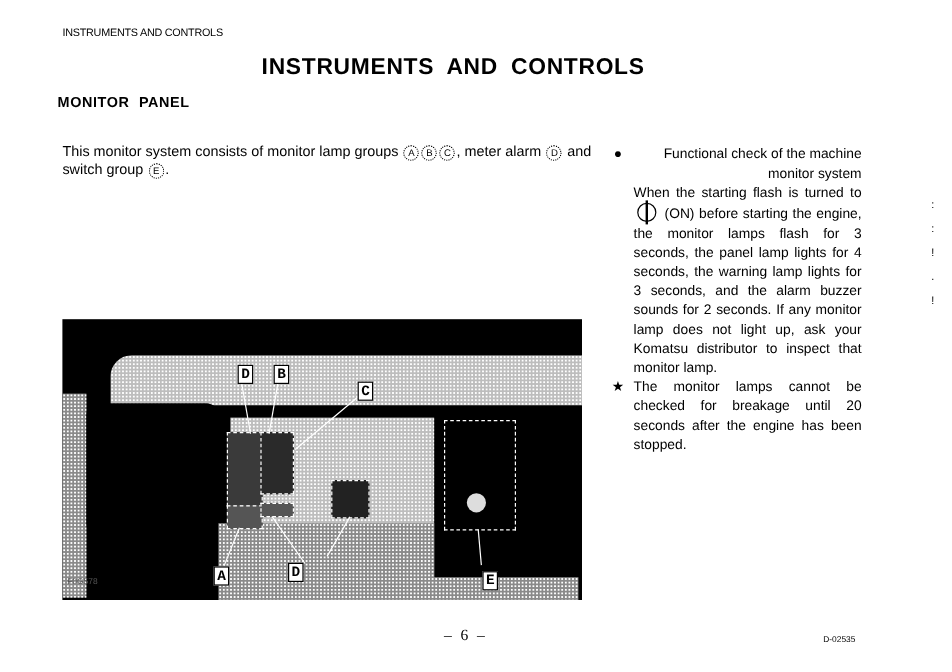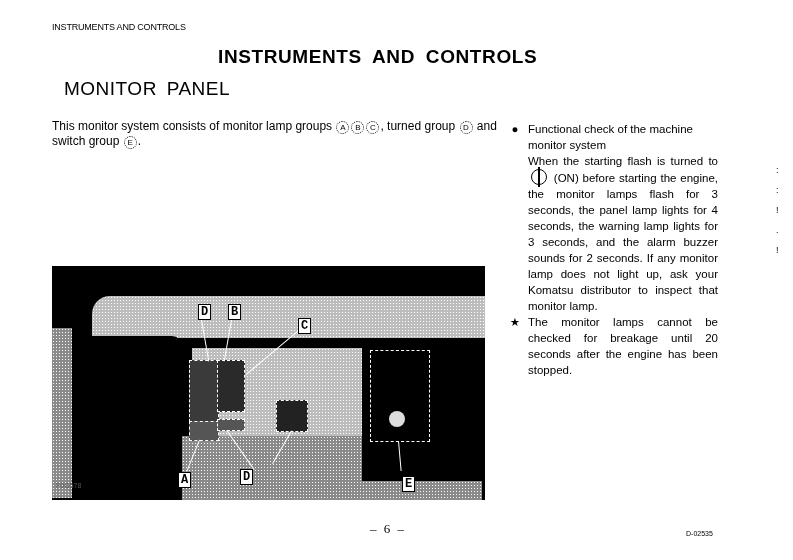--- a/index.html
+++ b/index.html
@@ -3,21 +3,21 @@
 <meta charset="utf-8">
 <style>
   html, body { margin: 0; padding: 0; }
   body {
     width: 793px; height: 560px; background: #ffffff; position: relative; overflow: hidden;
     font-family: "Liberation Sans", sans-serif; color: #000;
   }
   .abs { position: absolute; }
   .running-head { left: 52px; top: 22px; font-size: 9px; letter-spacing: -0.2px; }
   .main-title { left: 218px; top: 46px; font-size: 19px; font-weight: bold; letter-spacing: 0.6px; word-spacing: 5px; }
-  .section-title { left: 64px; top: 78px; font-size: 19px; font-weight: normal; letter-spacing: 0.5px; word-spacing: 4px; }
+  .section-title { left: 48px; top: 78px; font-size: 12px; font-weight: bold; letter-spacing: 0.5px; word-spacing: 4px; }
   .intro { left: 52px; top: 119px; width: 446px; font-size: 12px; line-height: 15px; }
   .circ {
     display: inline-block; width: 11px; height: 11px; border: 1px dotted #000; border-radius: 50%;
     font-size: 8px; line-height: 11px; text-align: center; vertical-align: 0px; margin: 0 1px;
   }
   .right-col { left: 508px; top: 121px; width: 210px; font-size: 11.5px; line-height: 16px; }
   .item { position: relative; padding-left: 20px; text-align: justify; }
   .bullet { position: absolute; left: 0; top: 0; width: 14px; text-align: center; }
   .onsym {
     display: inline-block; width: 14px; height: 14px; border: 1.5px solid #000; border-radius: 50%;
@@ -42,27 +42,27 @@
   .edge-marks { left: 776px; top: 160px; font-size: 9px; line-height: 20px; }
 </style>
 </head>
 <body>
 
 <div class="abs running-head">INSTRUMENTS AND CONTROLS</div>
 <div class="abs main-title">INSTRUMENTS AND CONTROLS</div>
 <div class="abs section-title">MONITOR PANEL</div>
 
 <div class="abs intro">
-  <span>This monitor system consists of monitor lamp groups </span><span class="circ">A</span><span class="circ">B</span><span class="circ">C</span><span>, turned group </span><span class="circ">D</span><span> and switch group </span><span class="circ">E</span><span>.</span>
+  <span>This monitor system consists of monitor lamp groups </span><span class="circ">A</span><span class="circ">B</span><span class="circ">C</span><span>, meter alarm </span><span class="circ">D</span><span> and switch group </span><span class="circ">E</span><span>.</span>
 </div>
 
 <div class="abs right-col">
   <div class="item">
     <span class="bullet">●</span>
-    <div style="text-align:left">Functional check of the machine monitor system</div>
+    <div style="text-align:right">Functional check of the machine monitor system</div>
     <div>
       <span>When the starting flash is turned to</span>
       <span class="onsym"></span>
       <span>(ON) before starting the engine, the monitor lamps flash for 3 seconds, the panel lamp lights for 4 seconds, the warning lamp lights for 3 seconds, and the alarm buzzer sounds for 2 seconds. If any monitor lamp does not light up, ask your Komatsu distributor to inspect that monitor lamp.</span>
     </div>
   </div>
   <div class="item">
     <span class="bullet">★</span>
     <div>The monitor lamps cannot be checked for breakage until 20 seconds after the engine has been stopped.</div>
   </div>

